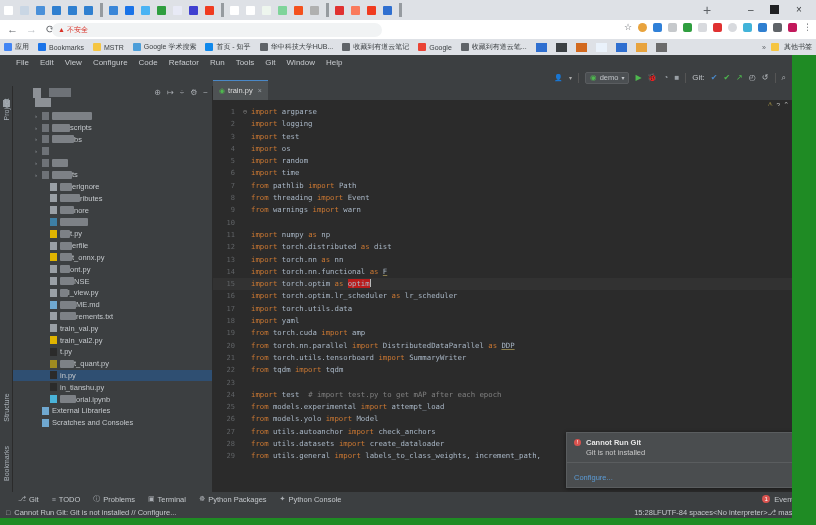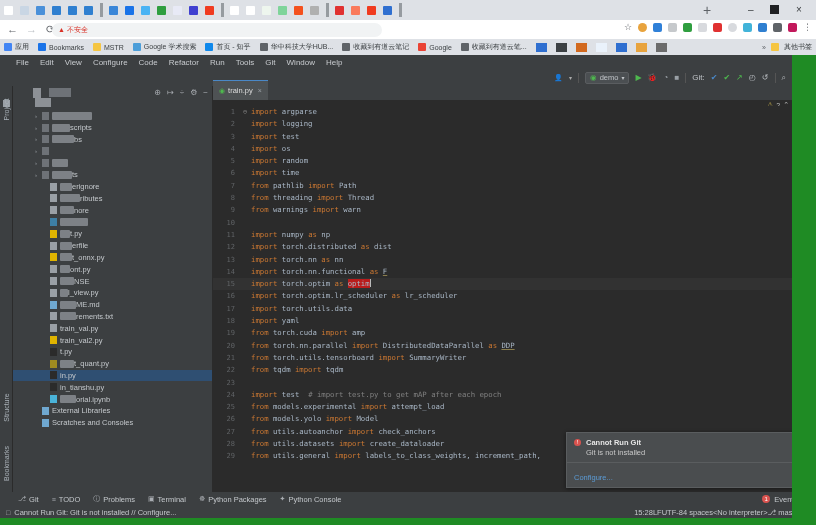--- a/index.html
+++ b/index.html
@@ -498,21 +498,21 @@
         </div>
 
         <div class="code" id="code">
             <div class="cline"><span class="lnum">1</span><span class="fold">⊖</span><span class="ctext"><span class="kw">import </span><span class="pl">argparse</span></span></div>
             <div class="cline"><span class="lnum">2</span><span class="fold"></span><span class="ctext"><span class="kw">import </span><span class="pl">logging</span></span></div>
             <div class="cline"><span class="lnum">3</span><span class="fold"></span><span class="ctext"><span class="kw">import </span><span class="pl">test</span></span></div>
             <div class="cline"><span class="lnum">4</span><span class="fold"></span><span class="ctext"><span class="kw">import </span><span class="pl">os</span></span></div>
             <div class="cline"><span class="lnum">5</span><span class="fold"></span><span class="ctext"><span class="kw">import </span><span class="pl">random</span></span></div>
             <div class="cline"><span class="lnum">6</span><span class="fold"></span><span class="ctext"><span class="kw">import </span><span class="pl">time</span></span></div>
             <div class="cline"><span class="lnum">7</span><span class="fold"></span><span class="ctext"><span class="kw">from </span><span class="pl">pathlib </span><span class="kw">import </span><span class="pl">Path</span></span></div>
-            <div class="cline"><span class="lnum">8</span><span class="fold"></span><span class="ctext"><span class="kw">from </span><span class="pl">threading </span><span class="kw">import </span><span class="pl">Thread</span></span></div>
+            <div class="cline"><span class="lnum">8</span><span class="fold"></span><span class="ctext"><span class="kw">from </span><span class="pl">threading </span><span class="kw">import </span><span class="pl">Event</span></span></div>
             <div class="cline"><span class="lnum">9</span><span class="fold"></span><span class="ctext"><span class="kw">from </span><span class="pl">warnings </span><span class="kw">import </span><span class="pl">warn</span></span></div>
             <div class="cline"><span class="lnum">10</span><span class="fold"></span><span class="ctext"></span></div>
             <div class="cline"><span class="lnum">11</span><span class="fold"></span><span class="ctext"><span class="kw">import </span><span class="pl">numpy </span><span class="kw">as </span><span class="pl">np</span></span></div>
             <div class="cline"><span class="lnum">12</span><span class="fold"></span><span class="ctext"><span class="kw">import </span><span class="pl">torch.distributed </span><span class="kw">as </span><span class="pl">dist</span></span></div>
             <div class="cline"><span class="lnum">13</span><span class="fold"></span><span class="ctext"><span class="kw">import </span><span class="pl">torch.nn </span><span class="kw">as </span><span class="pl">nn</span></span></div>
             <div class="cline"><span class="lnum">14</span><span class="fold"></span><span class="ctext"><span class="kw">import </span><span class="pl">torch.nn.functional </span><span class="kw">as </span><span class="pl und">F</span></span></div>
             <div class="cline current"><span class="lnum">15</span><span class="fold"></span><span class="ctext"><span class="kw">import </span><span class="pl">torch.optim </span><span class="kw">as </span><span class="pl sel-tok">optim</span><span class="cursor"></span></span></div>
             <div class="cline"><span class="lnum">16</span><span class="fold"></span><span class="ctext"><span class="kw">import </span><span class="pl">torch.optim.lr_scheduler </span><span class="kw">as </span><span class="pl">lr_scheduler</span></span></div>
             <div class="cline"><span class="lnum">17</span><span class="fold"></span><span class="ctext"><span class="kw">import </span><span class="pl">torch.utils.data</span></span></div>
             <div class="cline"><span class="lnum">18</span><span class="fold"></span><span class="ctext"><span class="kw">import </span><span class="pl">yaml</span></span></div>

